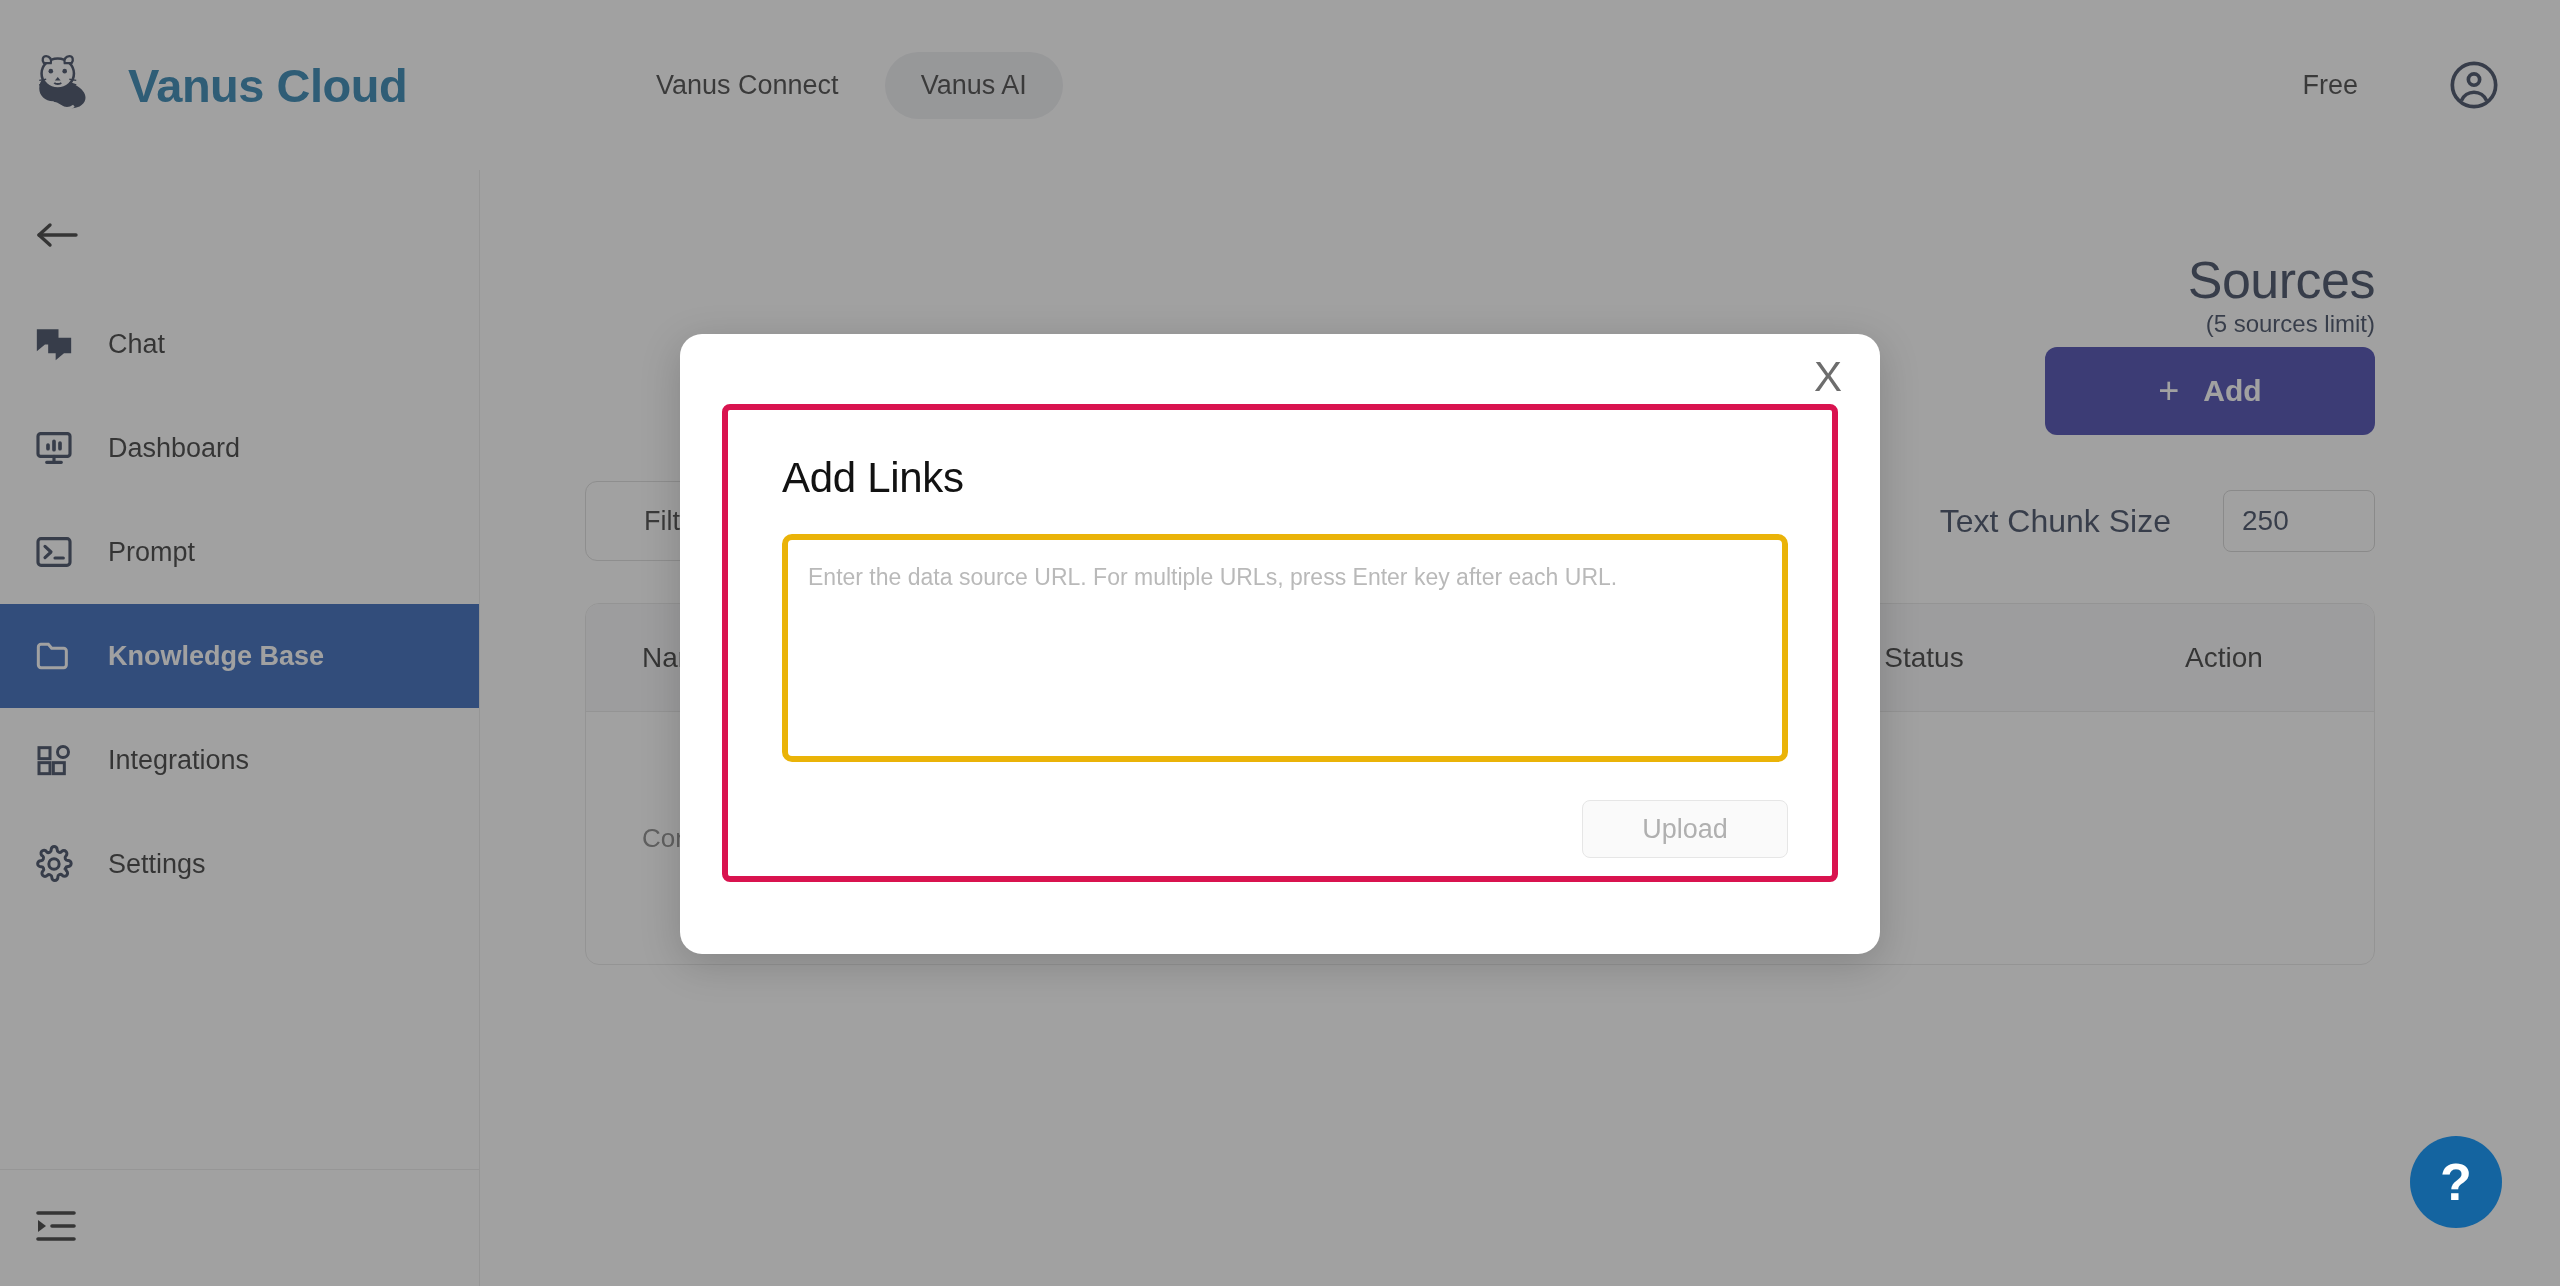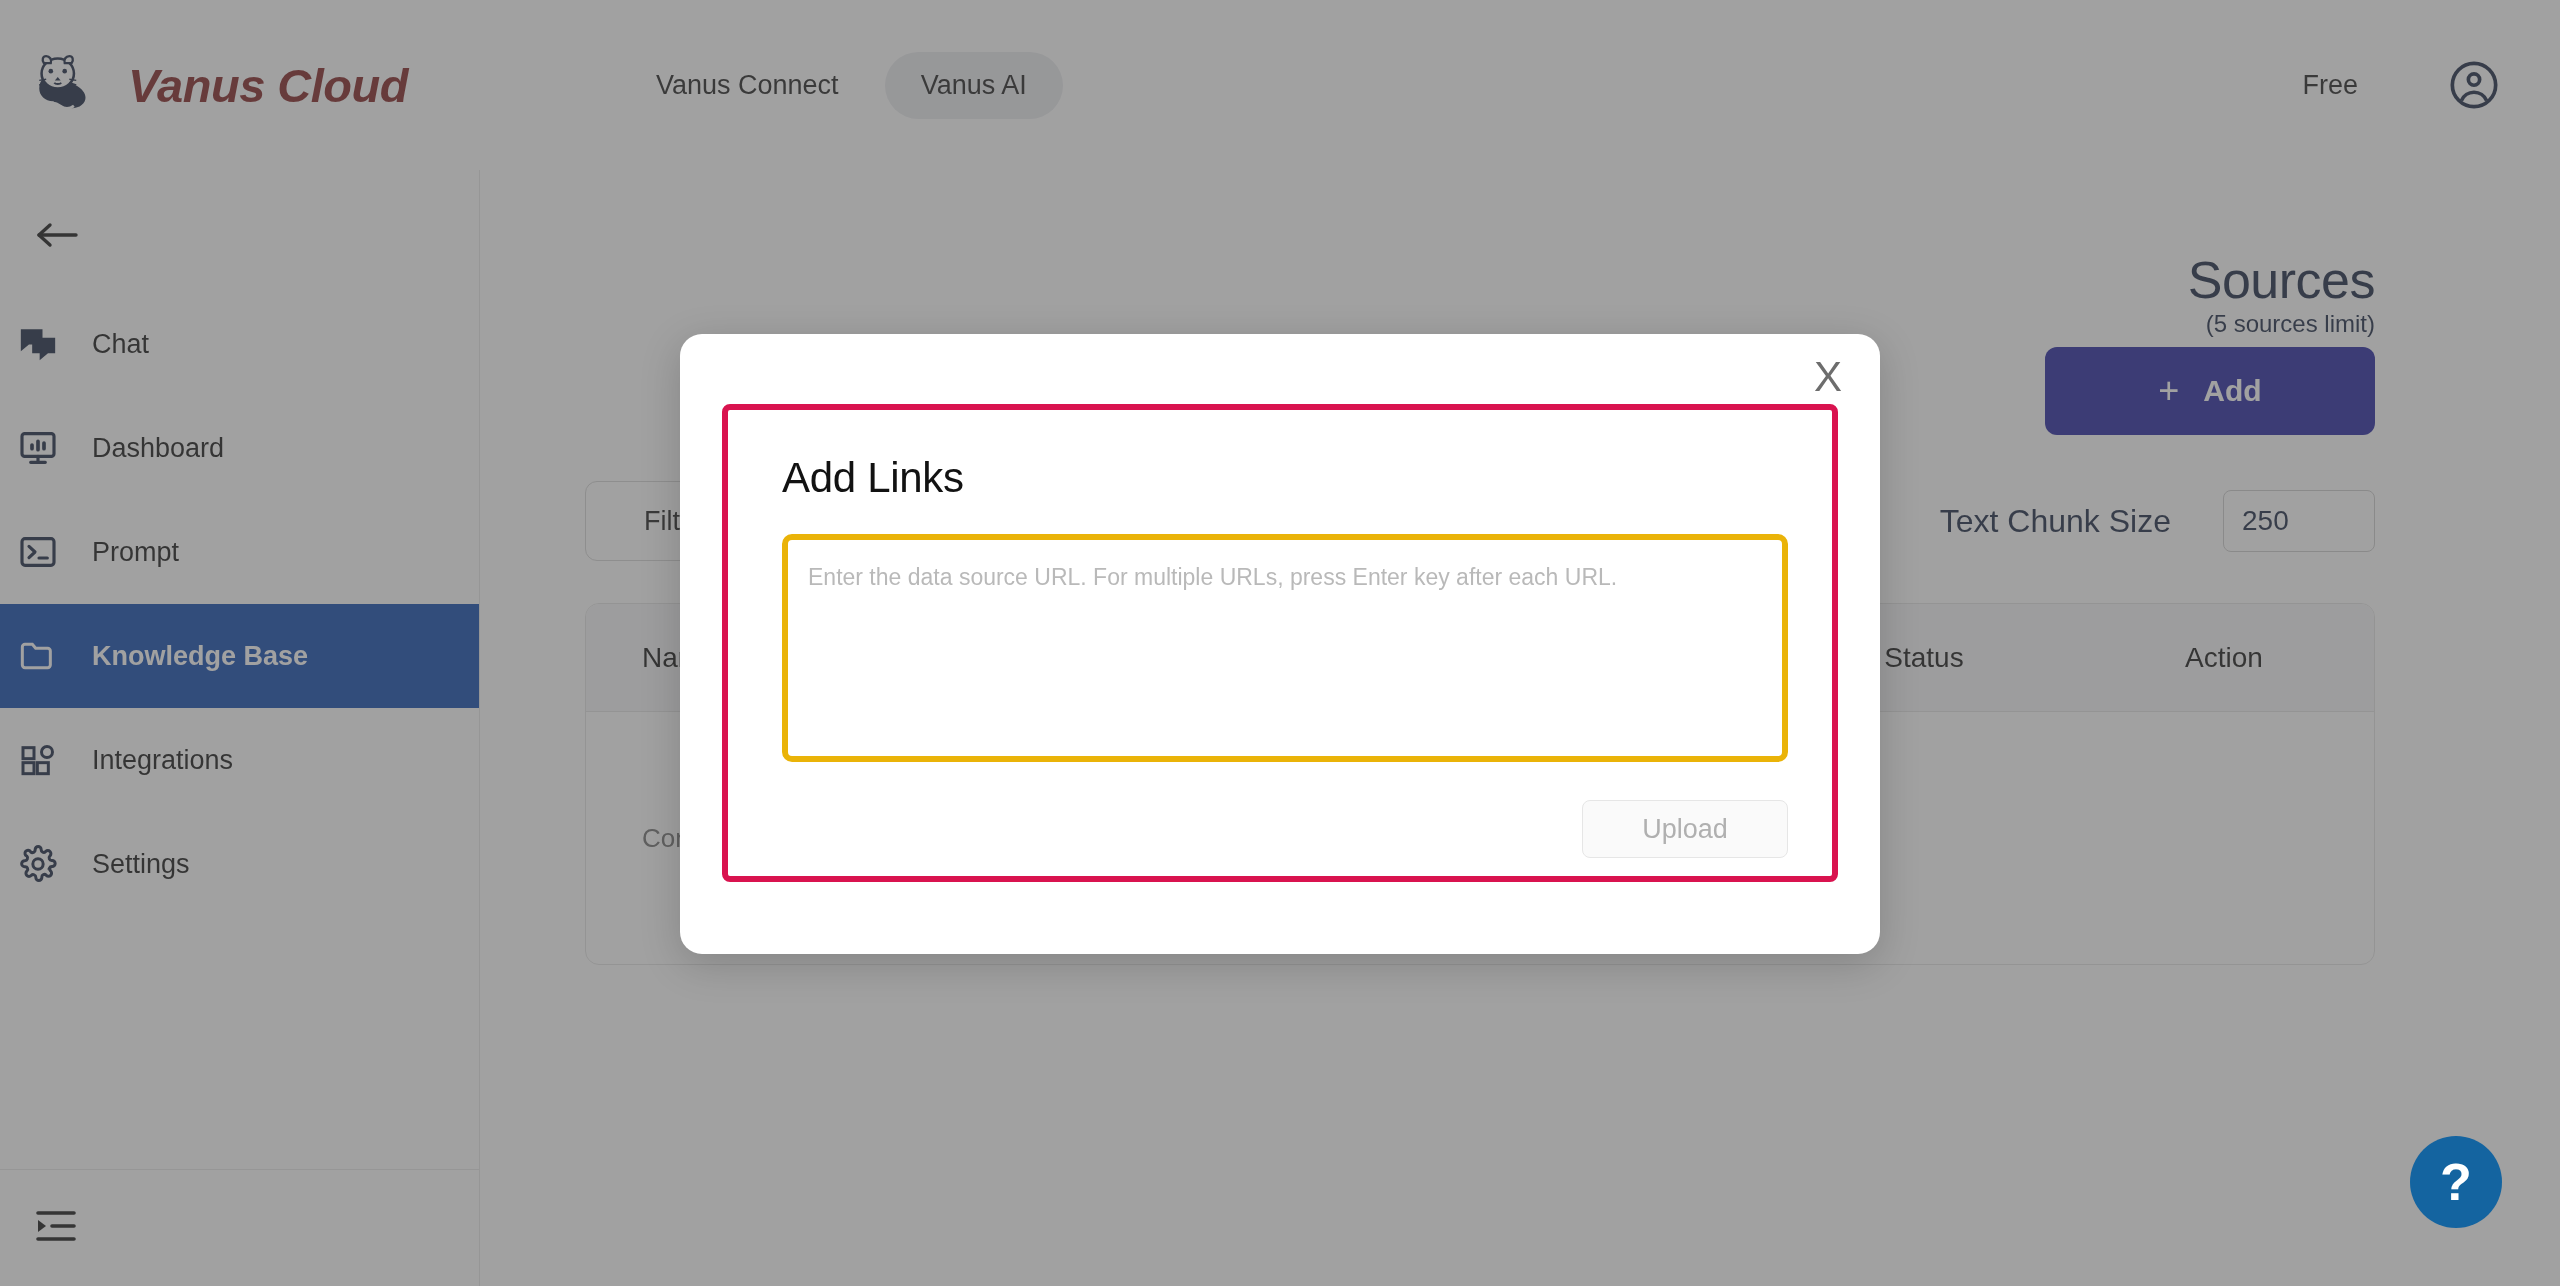--- a/index.html
+++ b/index.html
@@ -49,23 +49,22 @@
   .brand {
     display: flex;
     align-items: center;
     gap: 24px;
     width: 520px;
   }
   .brand-logo { width: 74px; height: 74px; display: block; }
   .brand-name {
     font-size: 47px;
     font-weight: 700;
-    color: #7f1d1d;
+    color: #0369a1;
     letter-spacing: -0.5px;
-    font-style: italic;
   }
 
   .nav-tabs {
     display: flex;
     align-items: center;
     gap: 10px;
     margin-left: 70px;
   }
   .nav-tab {
     font-size: 27px;
@@ -103,21 +102,21 @@
     display: block;
   }
   .sidebar-back svg { display: block; }
 
   .sidebar-list { display: block; }
   .sidebar-item {
     display: flex;
     align-items: center;
     gap: 34px;
     height: 104px;
-    padding-left: 18px;
+    padding-left: 34px;
     cursor: pointer;
     color: #16233f;
   }
   .sidebar-item .si-label {
     font-size: 27px;
     color: #111111;
   }
   .sidebar-item.active {
     background: #0b45ab;
   }

